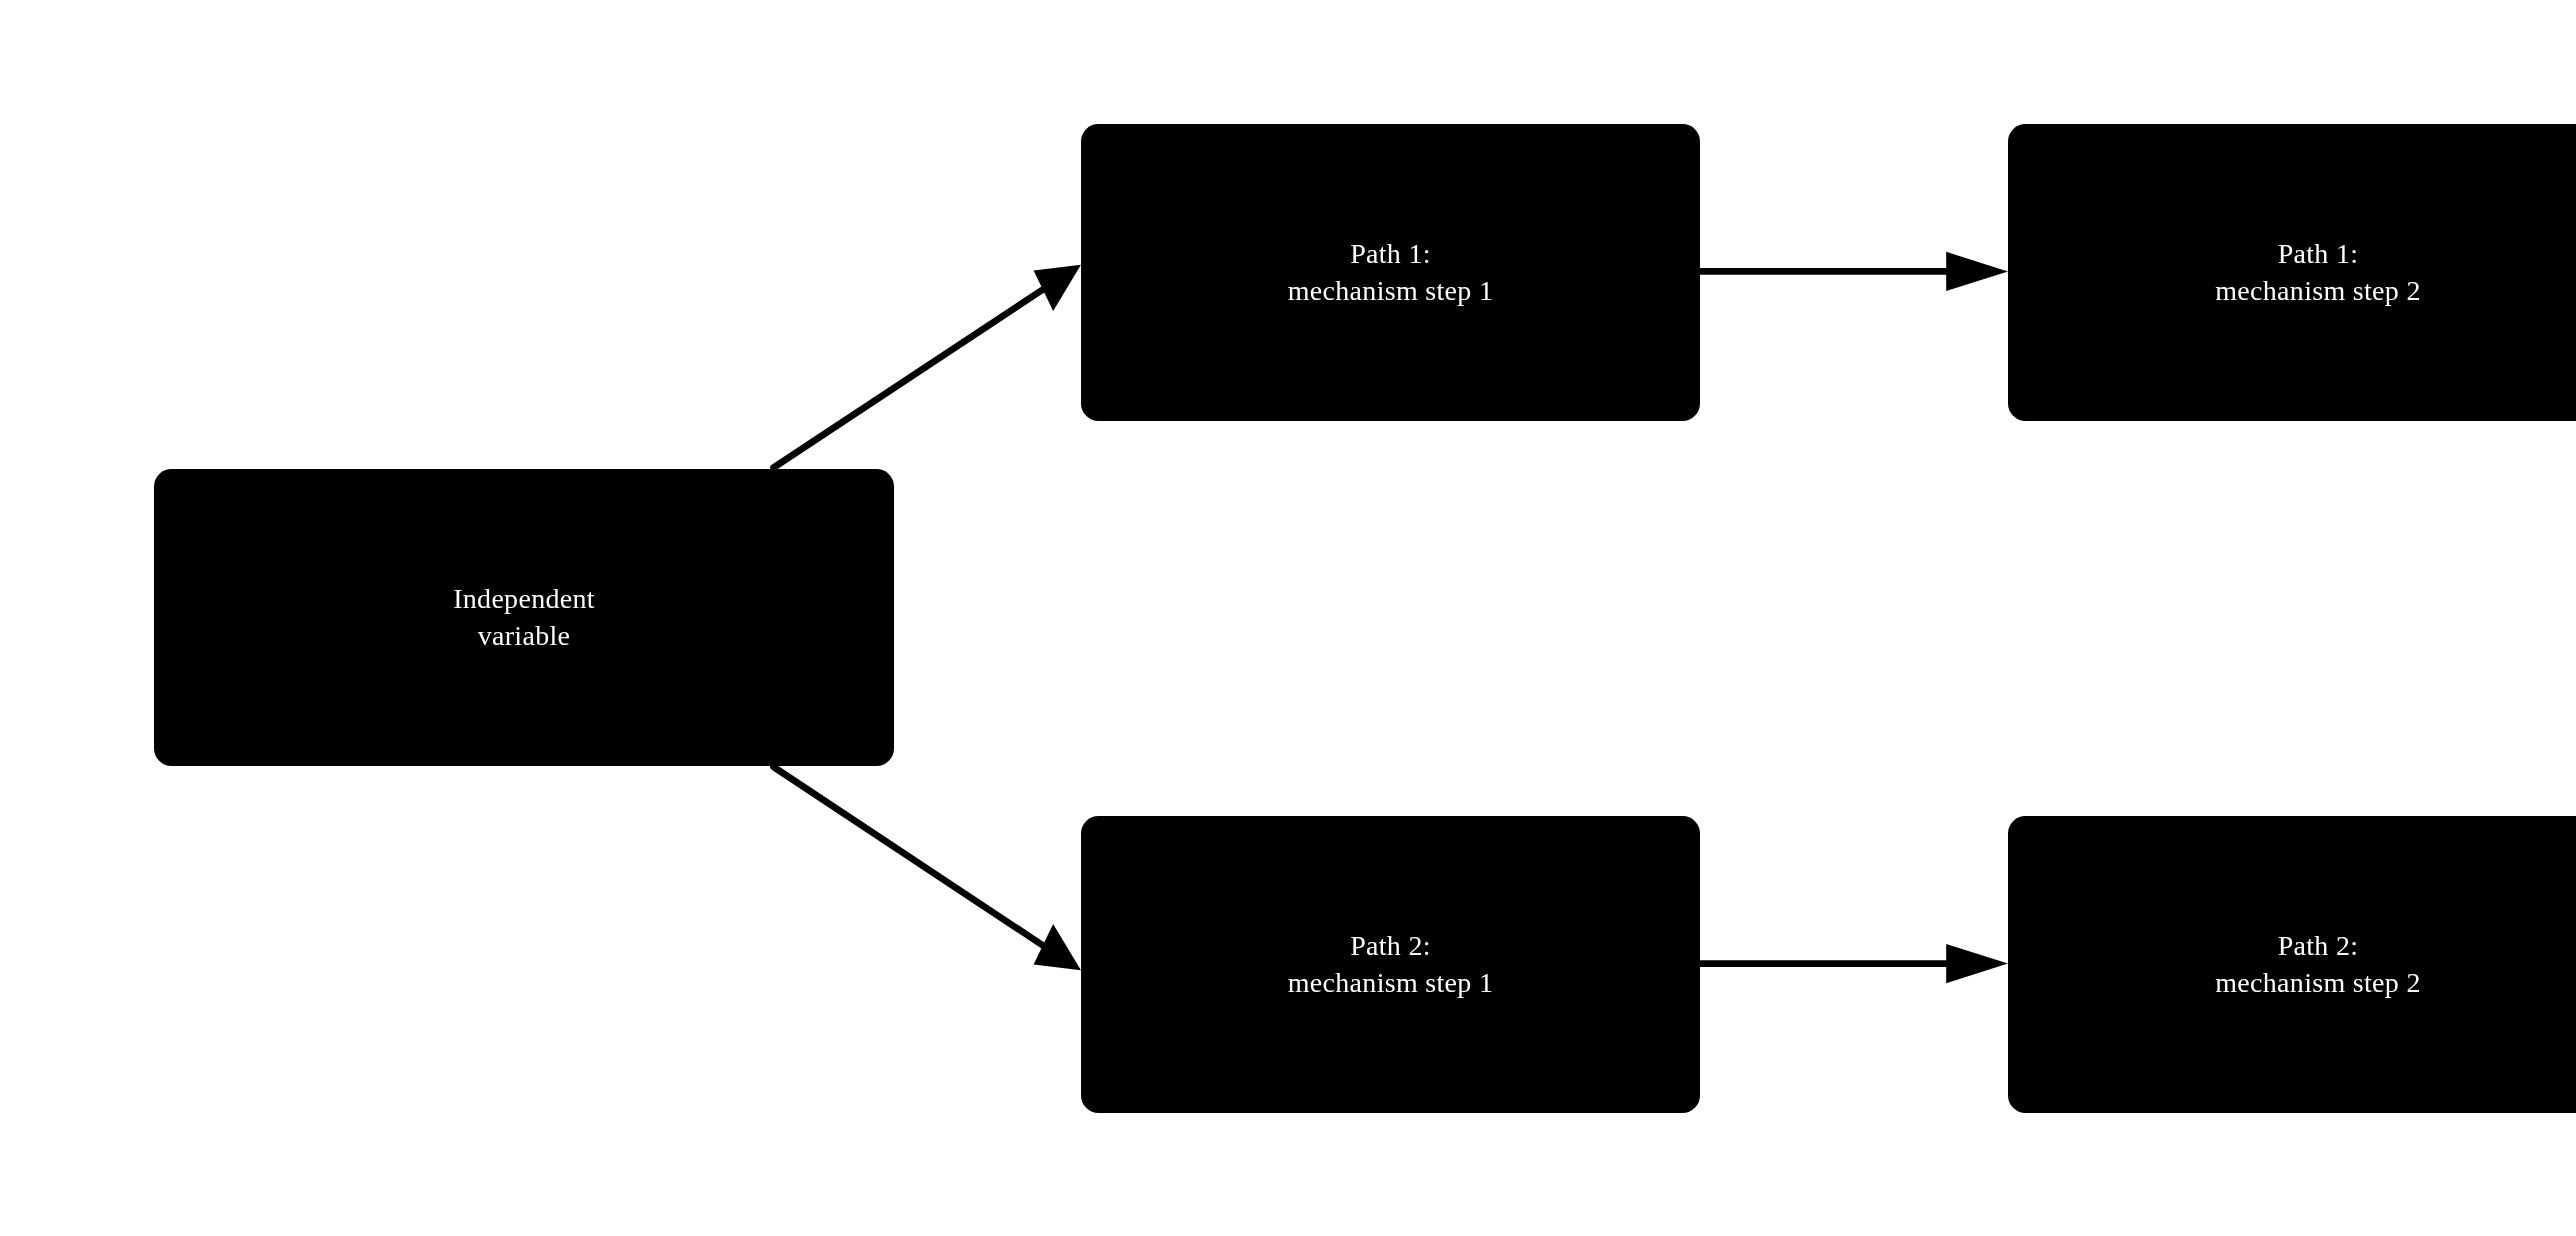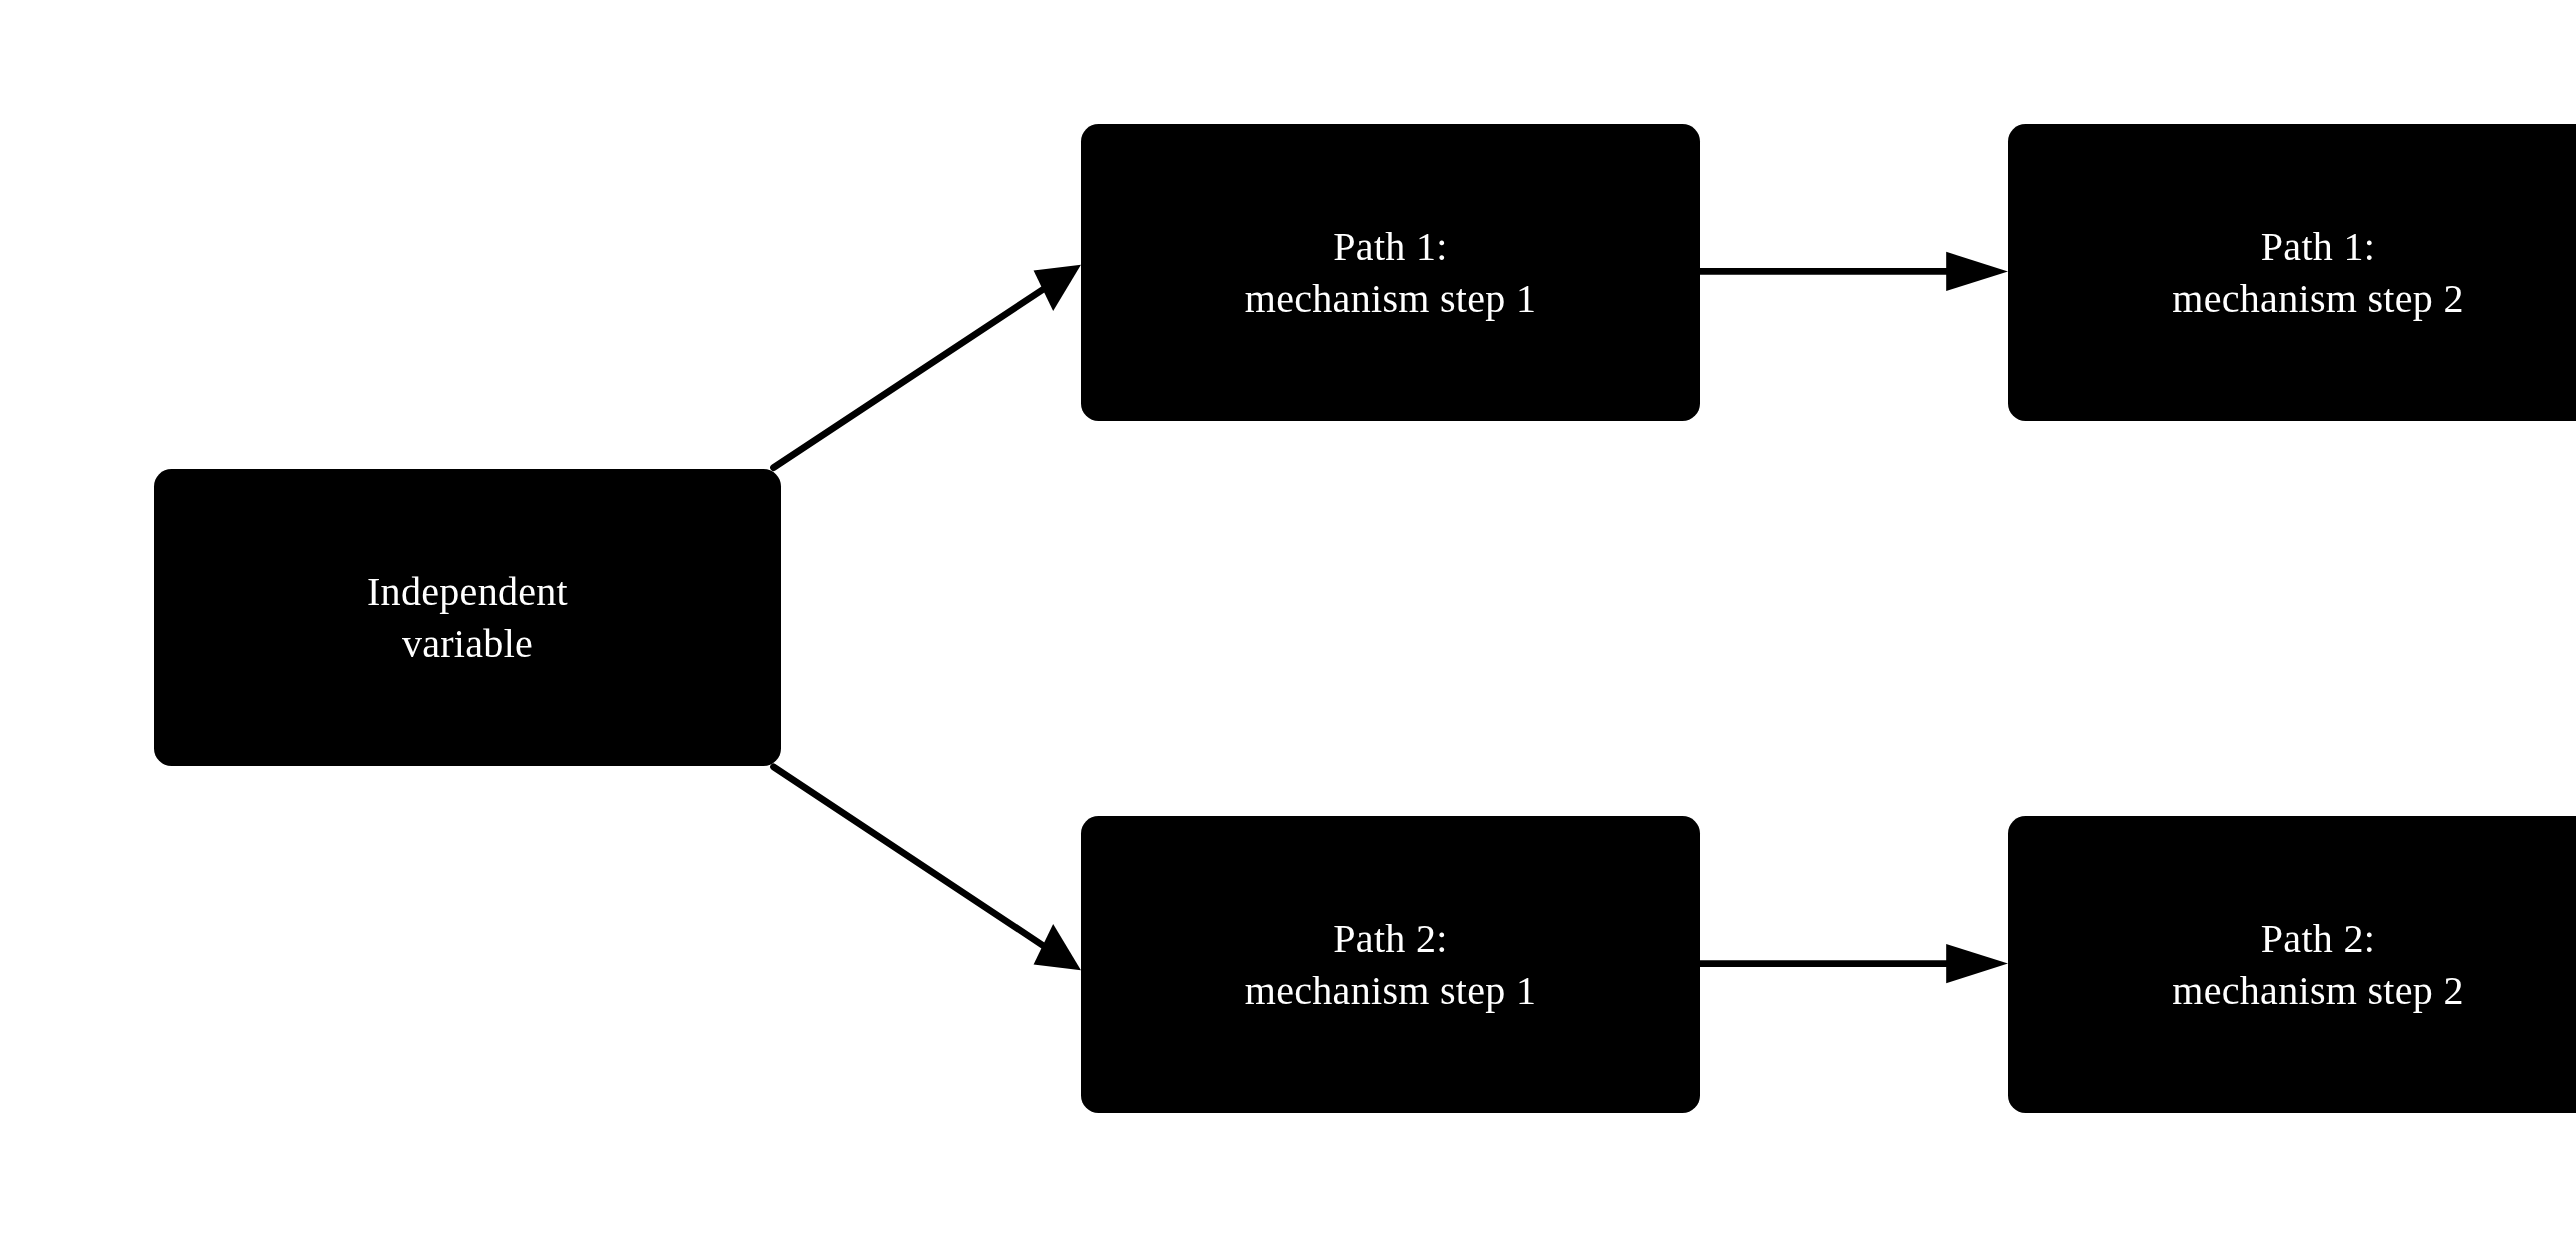--- a/index.html
+++ b/index.html
@@ -34,21 +34,21 @@
     border-radius: 17.5px;
     display: flex;
     align-items: center;
     justify-content: center;
     text-align: center;
     color: #ffffff;
     z-index: 2;
   }
   .node-label {
     color: #ffffff;
-    font-size: 40px;
+    font-size: 28px;
     line-height: 1.30;
     letter-spacing: 0.3px;
     white-space: pre-line;
     font-weight: 400;
   }
 </style>
 </head>
 <body>
 
 <div id="diagram-canvas">
@@ -79,21 +79,21 @@
       <line x1="3300" y1="1871" x2="3800" y2="1871" stroke="#000000" stroke-width="13" stroke-linecap="butt"></line>
       <polygon points="3898,1871 3778,1833 3778,1909" fill="#000000"></polygon>
     </g>
 
     <g>
       <line x1="5101" y1="1855" x2="5640" y2="1545" stroke="#000000" stroke-width="13" stroke-linecap="round"></line>
       <polygon points="5705,1502 5649,1602 5613,1533" fill="#000000"></polygon>
     </g>
   </svg>
 
-  <div class="node-box" style="left:154px; top:469px; width:627px; height:297px;">
+  <div class="node-box" style="left:154px; top:469px; width:740px; height:297px;">
     <span class="node-label">Independent
 variable</span>
   </div>
 
   <div class="node-box" style="left:1081px; top:124px; width:619px; height:297px;">
     <span class="node-label">Path 1:
 mechanism step 1</span>
   </div>
 
   <div class="node-box" style="left:2008px; top:124px; width:620px; height:297px;">

